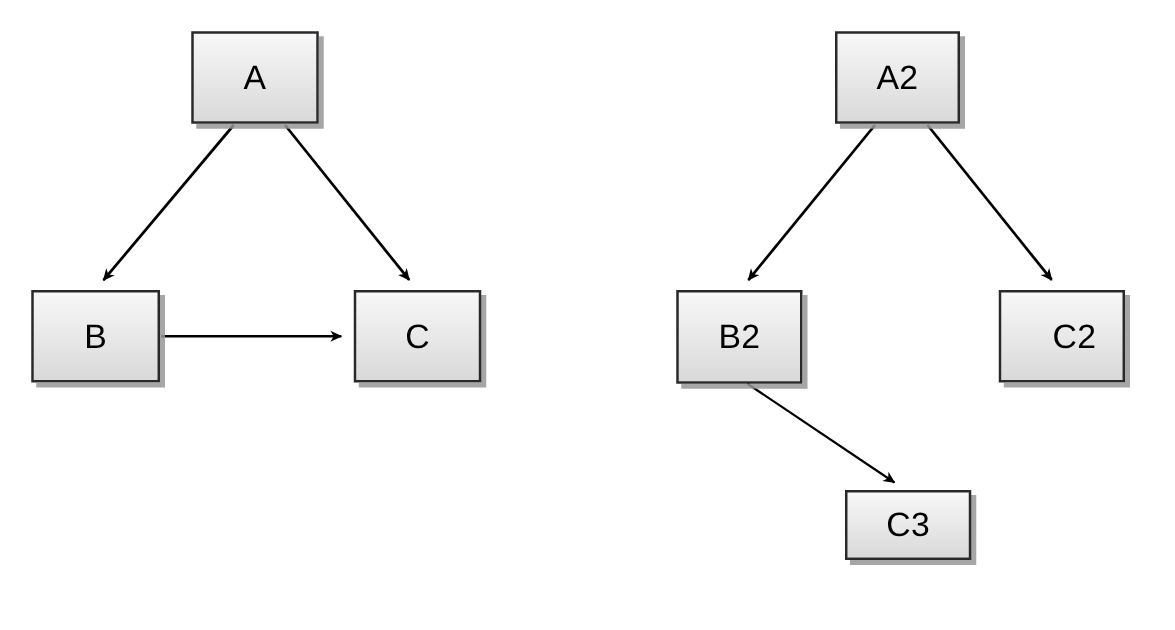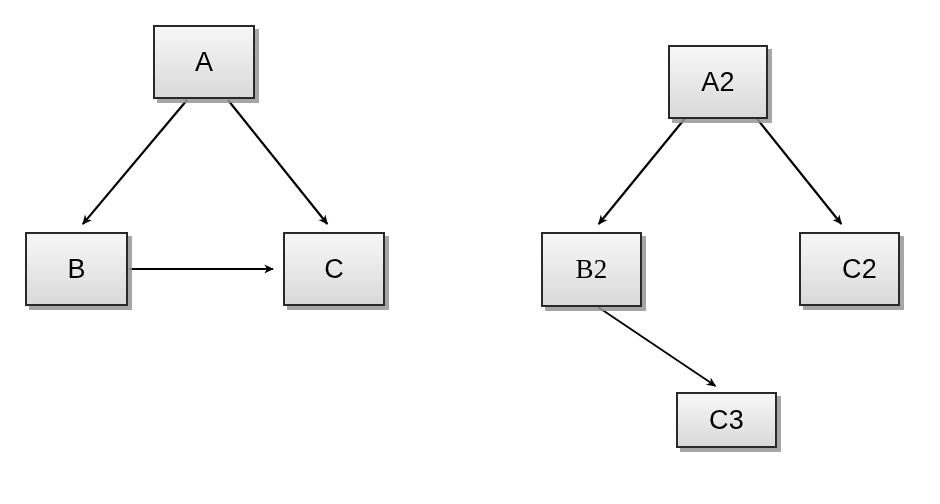--- a/index.html
+++ b/index.html
@@ -71,25 +71,25 @@
   <div id="nodes">
       <div class="node" style="left: 153px; top: 25px; width: 102px; height: 74px; border-color: rgb(41, 41, 43); background: linear-gradient(rgb(247, 247, 247) 0%, rgb(234, 234, 234) 45%, rgb(217, 217, 217) 100%);">
         <span class="node-label" style="color: rgb(0, 0, 0);">A</span>
       </div>
       <div class="node" style="left: 25px; top: 232px; width: 103px; height: 74px; border-color: rgb(41, 41, 43); background: linear-gradient(rgb(247, 247, 247) 0%, rgb(234, 234, 234) 45%, rgb(217, 217, 217) 100%);">
         <span class="node-label" style="color: rgb(0, 0, 0);">B</span>
       </div>
       <div class="node" style="left: 283px; top: 232px; width: 102px; height: 74px; border-color: rgb(41, 41, 43); background: linear-gradient(rgb(247, 247, 247) 0%, rgb(234, 234, 234) 45%, rgb(217, 217, 217) 100%);">
         <span class="node-label" style="color: rgb(0, 0, 0);">C</span>
       </div>
-      <div class="node" style="left: 668px; top: 25px; width: 100px; height: 74px; border-color: rgb(41, 41, 43); background: linear-gradient(rgb(247, 247, 247) 0%, rgb(234, 234, 234) 45%, rgb(217, 217, 217) 100%); margin-top: 20px;">
+      <div class="node" style="left: 668px; top: 25px; width: 100px; height: 74px; border-color: rgb(41, 41, 43); background: linear-gradient(rgb(247, 247, 247) 0%, rgb(234, 234, 234) 45%, rgb(217, 217, 217) 100%);">
         <span class="node-label" style="color: rgb(0, 0, 0);">A2</span>
       </div>
       <div class="node" style="left: 541px; top: 232px; width: 101px; height: 75px; border-color: rgb(41, 41, 43); background: linear-gradient(rgb(247, 247, 247) 0%, rgb(234, 234, 234) 45%, rgb(217, 217, 217) 100%);">
-        <span class="node-label" style="color: rgb(0, 0, 0); font-family: Liberation Serif, serif;">B2</span>
+        <span class="node-label" style="color: rgb(0, 0, 0);">B2</span>
       </div>
       <div class="node" style="left: 799px; top: 232px; width: 101px; height: 74px; border-color: rgb(41, 41, 43); background: linear-gradient(rgb(247, 247, 247) 0%, rgb(234, 234, 234) 45%, rgb(217, 217, 217) 100%);">
         <span class="node-label" style="color: rgb(0, 0, 0); margin-left: 20px;">C2</span>
       </div>
       <div class="node" style="left: 676px; top: 392px; width: 101px; height: 56px; border-color: rgb(41, 41, 43); background: linear-gradient(rgb(247, 247, 247) 0%, rgb(234, 234, 234) 45%, rgb(217, 217, 217) 100%);">
         <span class="node-label" style="color: rgb(0, 0, 0);">C3</span>
       </div>
     </div>
 
 </div>

